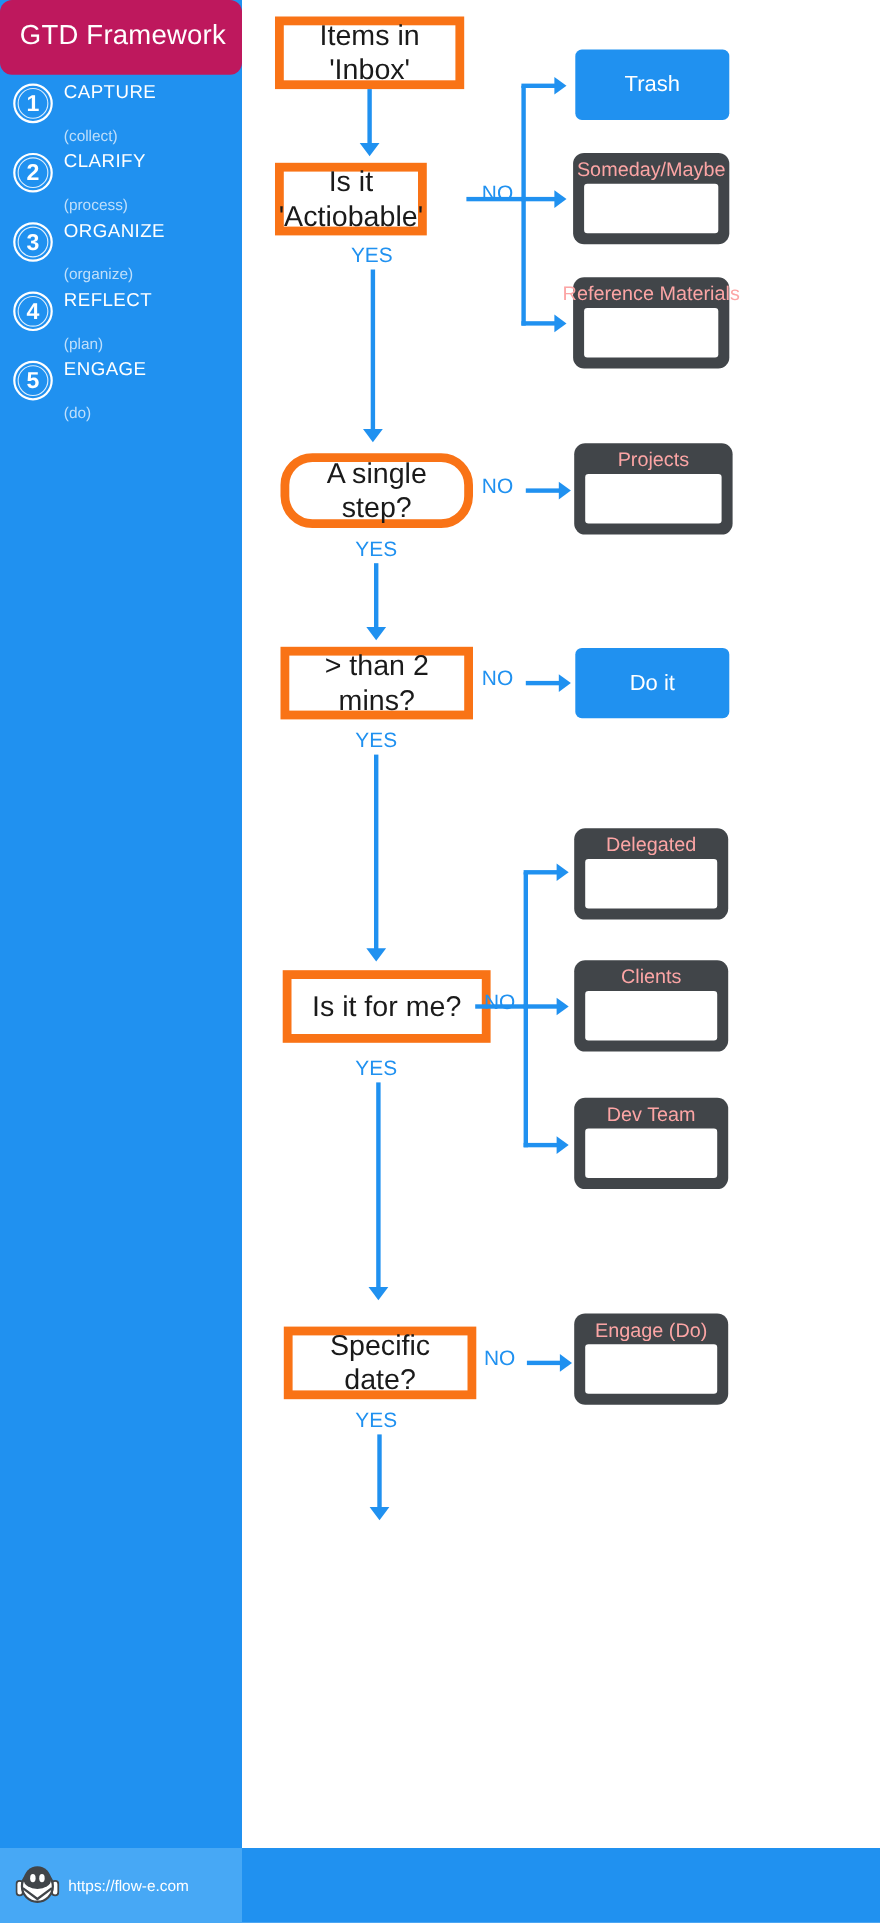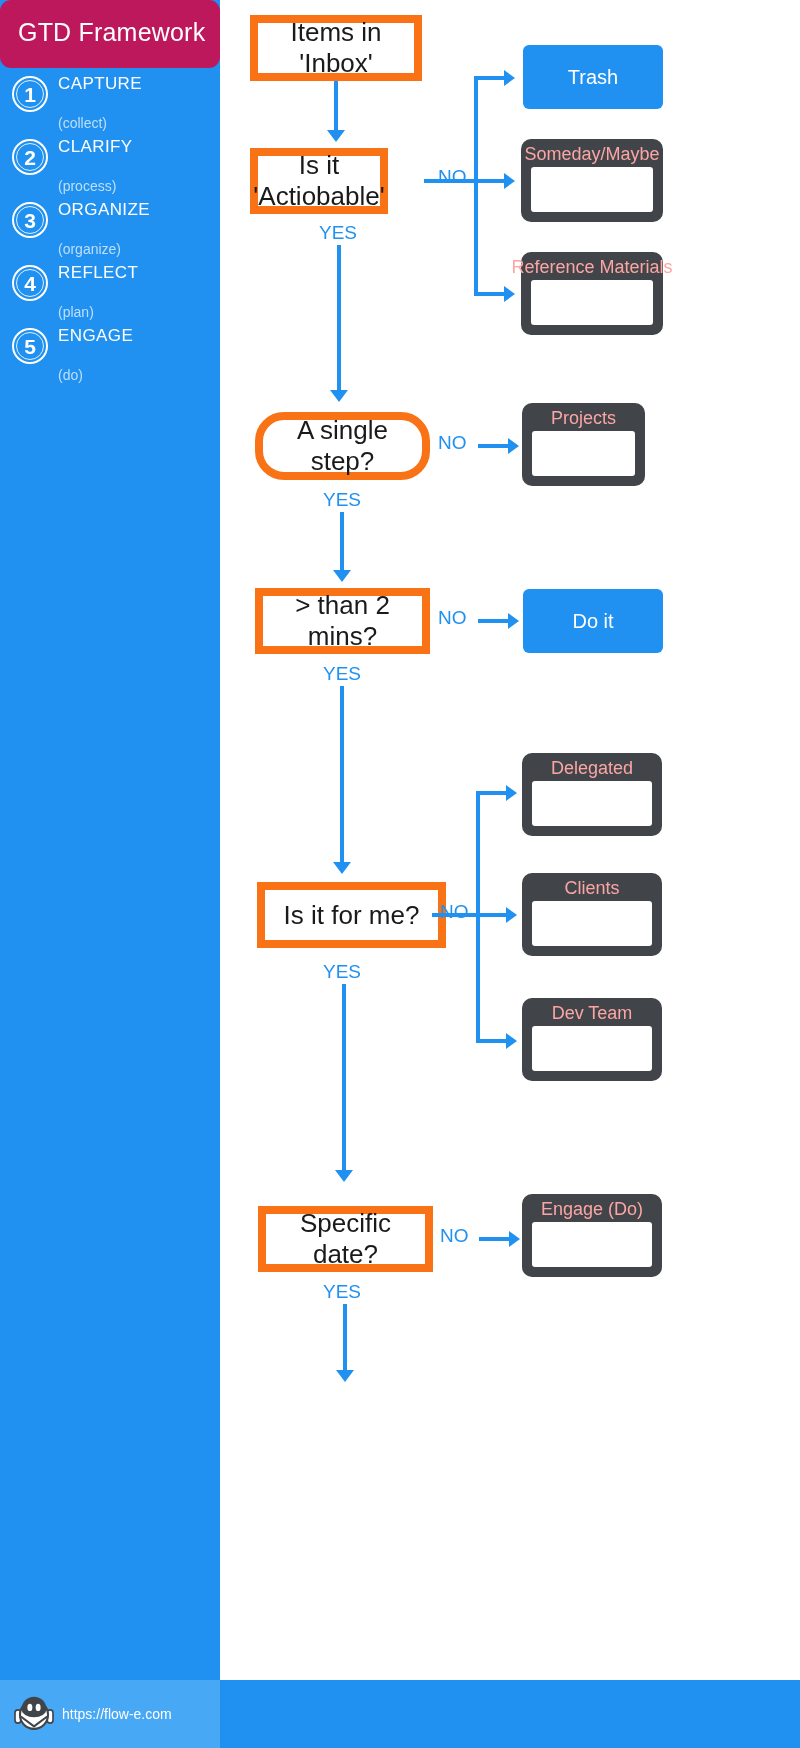--- a/index.html
+++ b/index.html
@@ -223,21 +223,21 @@
     <div class="arrow-down" style="left:110px;top:390px;"></div>
 
     <div class="node decision" style="left:35px;top:412px;width:175px;height:68px;border-radius:29px;">A single step?</div>
 
     <div class="lbl" style="left:103px;top:489px;">YES</div>
     <div class="lbl" style="left:218px;top:432px;">NO</div>
 
     <div class="hline" style="left:258px;top:444px;width:32px;"></div>
     <div class="arrow-right" style="left:288px;top:438px;"></div>
 
-    <div class="node card" style="left:302px;top:403px;width:123px;height:83px;">
+    <div class="node card" style="left:302px;top:403px;width:144px;height:83px;">
       <div class="card-title">Projects</div>
       <div class="card-body"></div>
     </div>
 
     <div class="vline" style="left:120px;top:512px;height:62px;"></div>
     <div class="arrow-down" style="left:113px;top:570px;"></div>
 
     <div class="node decision" style="left:35px;top:588px;width:175px;height:66px;">&gt; than 2 mins?</div>
 
     <div class="lbl" style="left:103px;top:663px;">YES</div>

